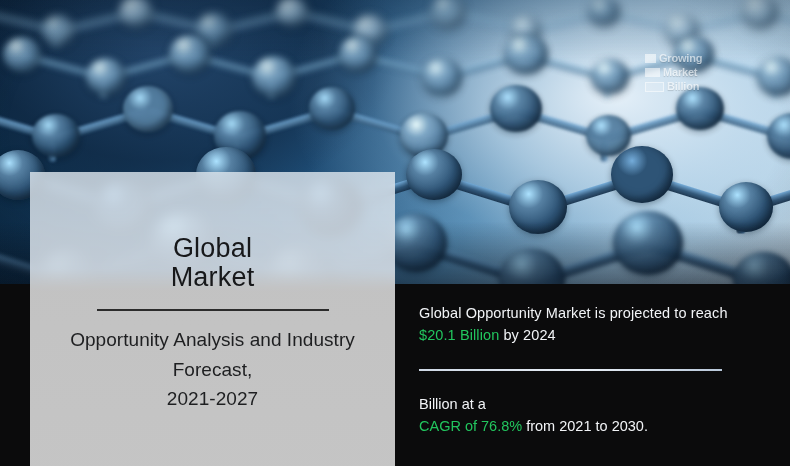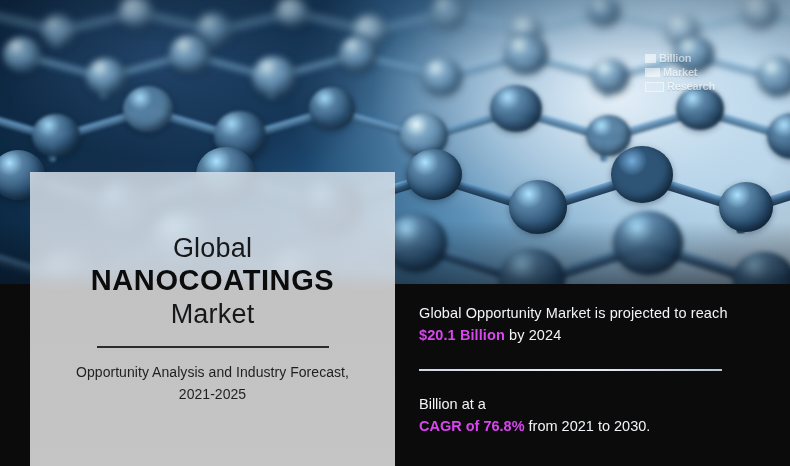--- a/index.html
+++ b/index.html
@@ -65,33 +65,33 @@
     color:#0c0c0d;
   }
   #title-card .t-market{
     font-size:27px; font-weight:400; letter-spacing:.2px; line-height:1.18;
     color:#17181a;
   }
   #title-card .t-rule{
     width:232px; height:2px; background:#2b2b2b; margin:15px 0 14px 0;
   }
   #title-card .t-sub{
-    font-size:14px; font-weight:400; line-height:1.55; text-align:center;
+    font-size:19px; font-weight:400; line-height:1.55; text-align:center;
     color:#1e1f21; width:336px; letter-spacing:.05px;
   }
 
   
   #stats{
     position:absolute; left:419px; top:302px; width:340px;
     color:#f2f4f7;
   }
   #stats .line{
     font-size:14.5px; line-height:1.52; letter-spacing:.1px; font-weight:400;
   }
-  #stats .accent{ color:#d946ef; font-weight:700; }
+  #stats .accent{ color:#22c55e; font-weight:400; }
   #stats-rule{
     margin:23px 0 22px 0; width:303px; height:2px;
     background:linear-gradient(to right, #cfd9e6 0%, #e7eef6 55%, #b9c8da 100%);
   }
   #stats .grow{ font-size:14.5px; line-height:1.52; font-weight:400; }
 
   
   #logo{
     position:absolute; left:645px; top:52px; width:72px; height:44px;
     opacity:.62;
@@ -225,40 +225,39 @@
         <div class="atom" style="left: 733.4px; top: 251.92px; width: 61.2px; height: 56.304px; background: radial-gradient(circle at 34% 26%, rgb(172, 226, 255) 0%, rgb(86, 128, 162) 26%, rgb(46, 84, 118) 58%, rgb(24, 50, 76) 100%); box-shadow: rgba(3, 14, 26, 0.55) -3px -4px 8px inset, rgba(4, 16, 30, 0.35) 0px 2px 6px; filter: blur(2.2px); opacity: 0.92;"></div>
       </div>
   </div>
   <div id="bg-vignette"></div>
 
   <div id="dark-band"></div>
 
   <div id="logo">
     <div class="row">
       <span class="bar b1"></span>
-      <span class="txt">Billion</span>
+      <span class="txt">Growing</span>
     </div>
     <div class="row">
       <span class="bar b2"></span>
       <span class="txt">Market</span>
     </div>
     <div class="row">
       <span class="bar b3"></span>
-      <span class="txt">Research</span>
+      <span class="txt">Billion</span>
     </div>
   </div>
 
   <div id="title-card">
     <div class="t-global">Global</div>
-    <div class="t-main">NANOCOATINGS</div>
     <div class="t-market">Market</div>
     <div class="t-rule"></div>
     <div class="t-sub">
       <span>Opportunity Analysis and Industry Forecast,</span><br>
-      <span>2021-2025</span>
+      <span>2021-2027</span>
     </div>
   </div>
 
   <div id="stats">
     <div class="line">
       <span>Global Opportunity Market is projected to reach </span><span class="accent">$20.1 Billion</span><span> by 2024</span>
     </div>
     <div id="stats-rule"></div>
     <div class="grow">
       <span>Billion at a</span><br>

